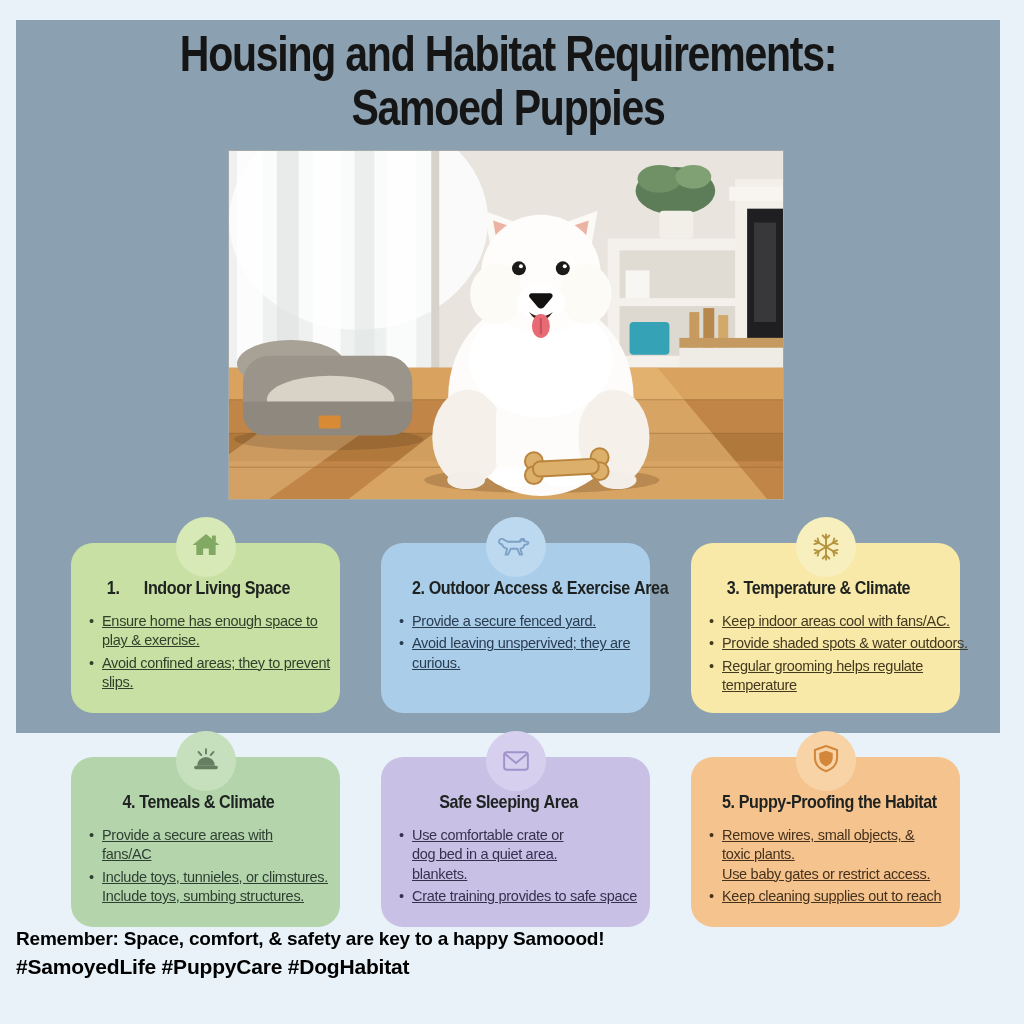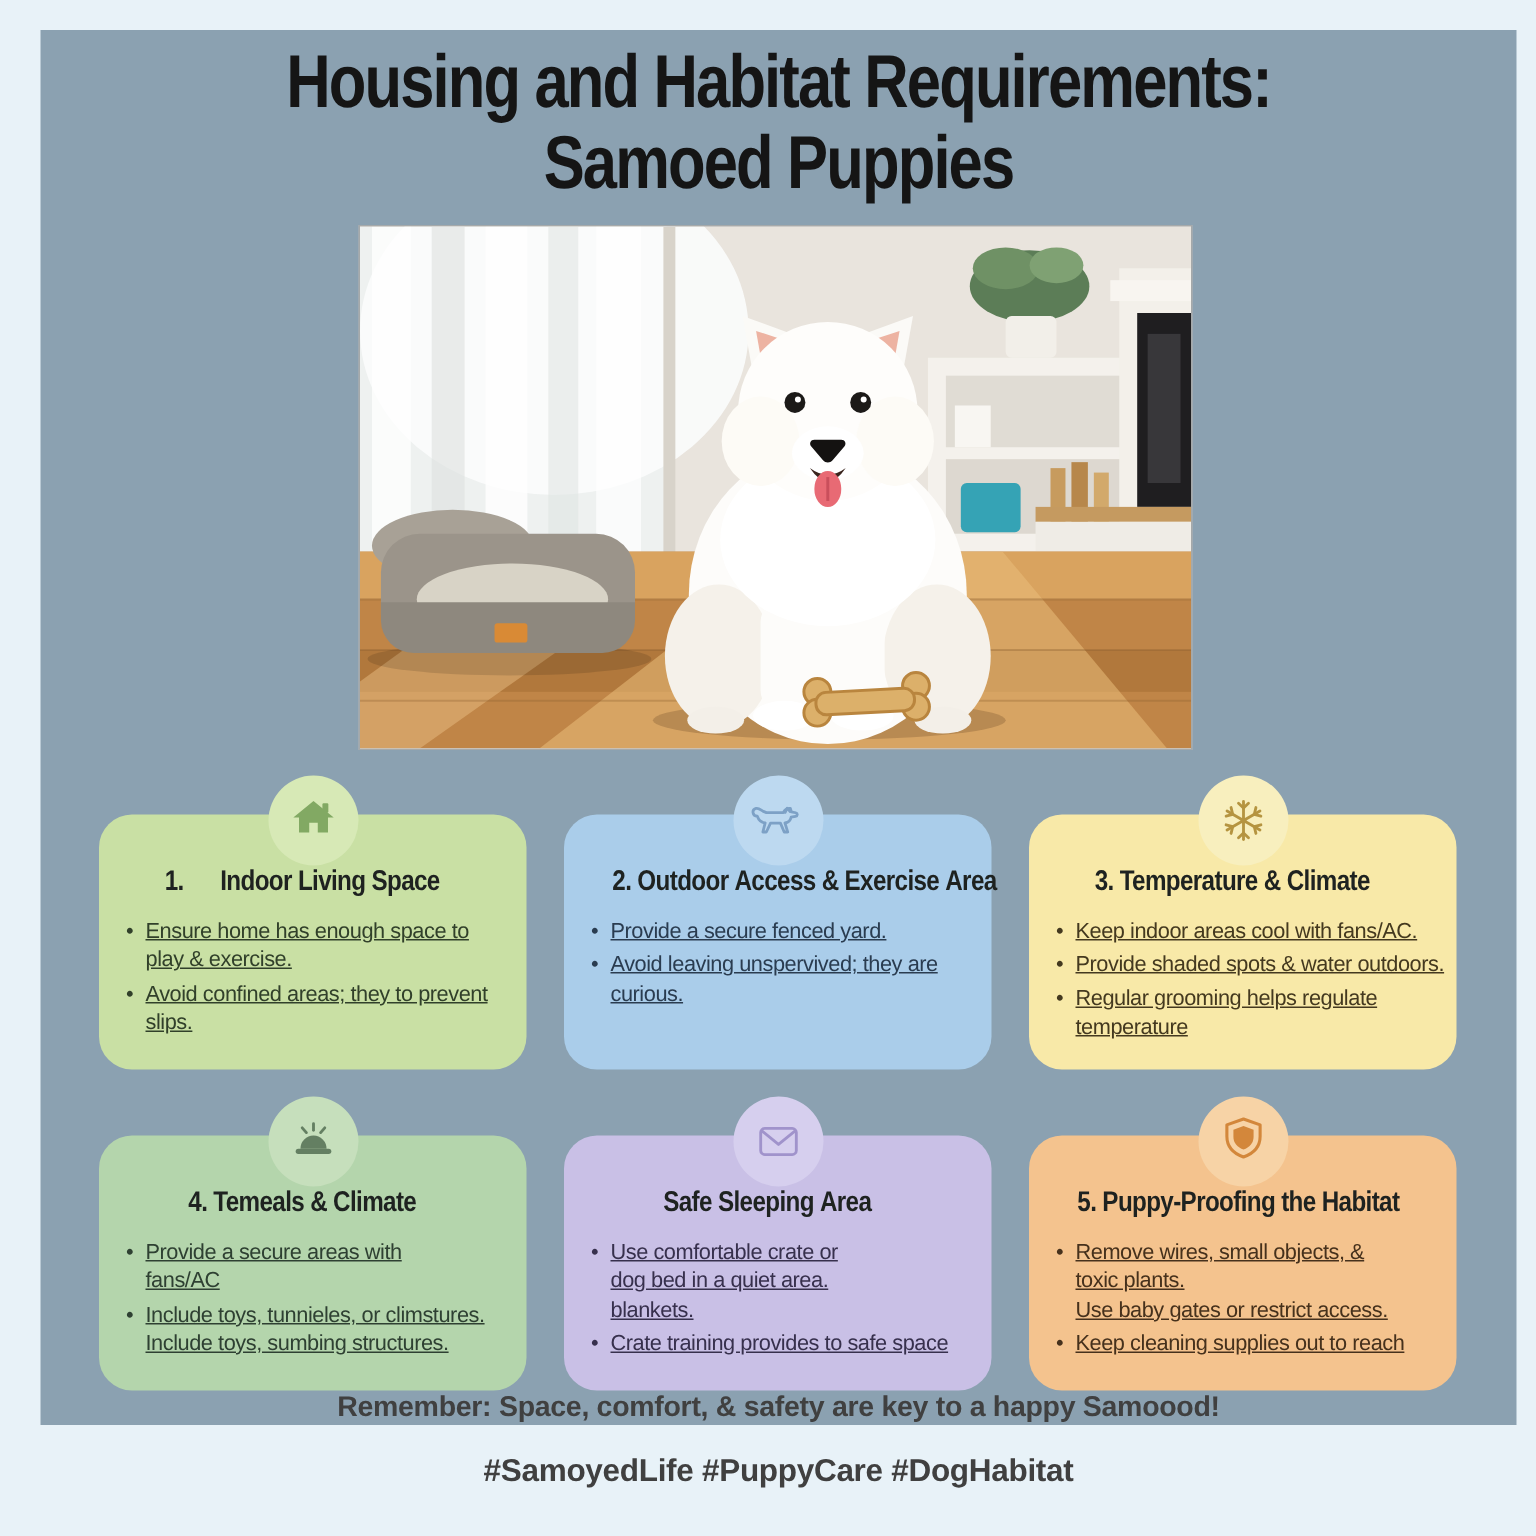--- a/index.html
+++ b/index.html
@@ -4,21 +4,21 @@
 <style>
   html,body{margin:0;padding:0;}
   body{
     width:1024px;height:1024px;
     font-family:"Liberation Sans","DejaVu Sans",sans-serif;
     background:#e8f2f8;
     position:relative;overflow:hidden;
   }
   .outer-frame{position:absolute;inset:0;background:#e8f2f8;}
   .panel{
-    position:absolute;left:27px;top:20px;width:984px;height:930px;
+    position:absolute;left:16px;top:20px;width:984px;height:713px;
     background:#8ba1b1;
   }
   
   .title-block{
     position:absolute;left:0;right:0;top:8px;text-align:center;
     color:#151515;font-weight:700;
     font-size:50px;line-height:1.07;letter-spacing:-1.5px;
     transform:scaleX(0.82);transform-origin:50% 0;
     white-space:nowrap;
   }
@@ -32,20 +32,21 @@
   
   .cards{
     position:absolute;left:39px;top:523px;width:905px;
     display:grid;grid-template-columns:285px 285px 285px;
     grid-auto-rows:170px;column-gap:25px;row-gap:44px;
   }
   .card{
     position:relative;border-radius:22px;box-sizing:border-box;
     background:var(--card-bg);
     padding:34px 28px 10px 14px;
+    margin-left:16px;
   }
   .icon-badge{
     position:absolute;left:50%;top:-26px;transform:translateX(-50%);
     width:60px;height:60px;border-radius:50%;
     background:var(--icon-bg);color:var(--icon-color);
     display:flex;align-items:center;justify-content:center;
     z-index:0;
   }
   .card-inner{position:relative;z-index:1;}
   .card-title{
@@ -57,25 +58,25 @@
   .bullets{
     list-style:none;margin:13px 0 0 0;padding:0 0 0 4px;
     color:var(--text-color);
     font-size:14.5px;letter-spacing:-0.3px;line-height:1.33;
   }
   .bullets li{display:flex;margin:0 0 3px 0;}
   .marker{flex:0 0 13px;}
   .btext{flex:1;white-space:pre-line;text-decoration:underline;}
   
   .footer{
-    position:absolute;left:0;right:0;top:908px;text-align:center;
-    color:#404040;
+    position:absolute;left:0;right:0;top:908px;text-align:left;
+    color:#000000;
   }
   .footer-line1{font-size:19px;font-weight:600;letter-spacing:-0.2px;}
-  .footer-hashtags{font-size:21px;font-weight:700;margin-top:19px;letter-spacing:-0.2px;}
+  .footer-hashtags{font-size:21px;font-weight:700;margin-top:5px;letter-spacing:-0.2px;}
 </style>
 </head>
 <body>
 
 <div class="outer-frame">
   <div class="panel">
 
     <div class="title-block">
       <div>Housing and Habitat Requirements:</div>
       <div>Samoed Puppies</div>

